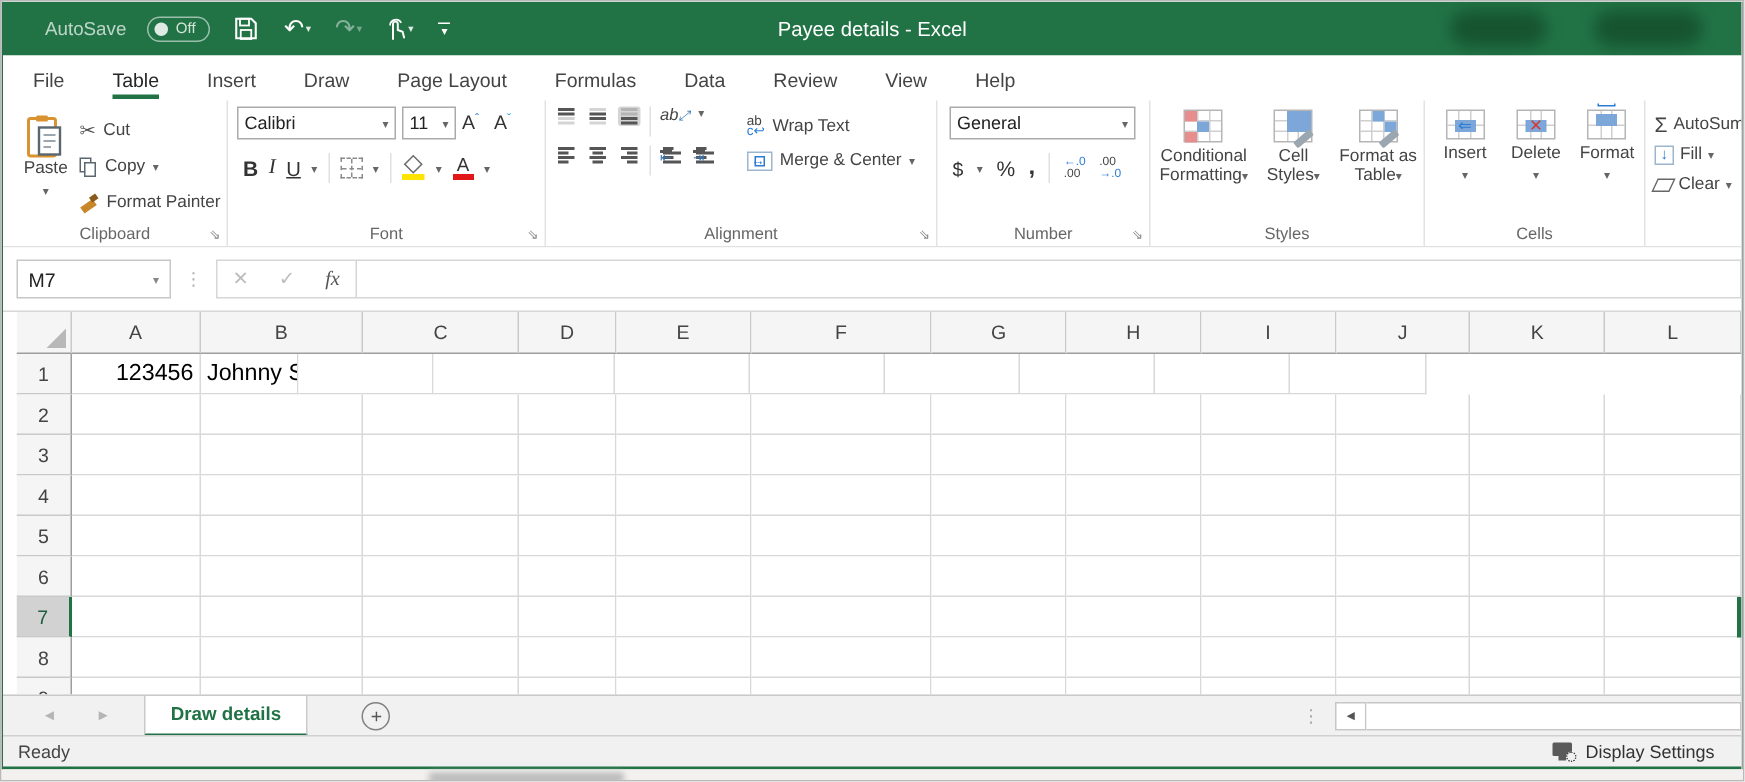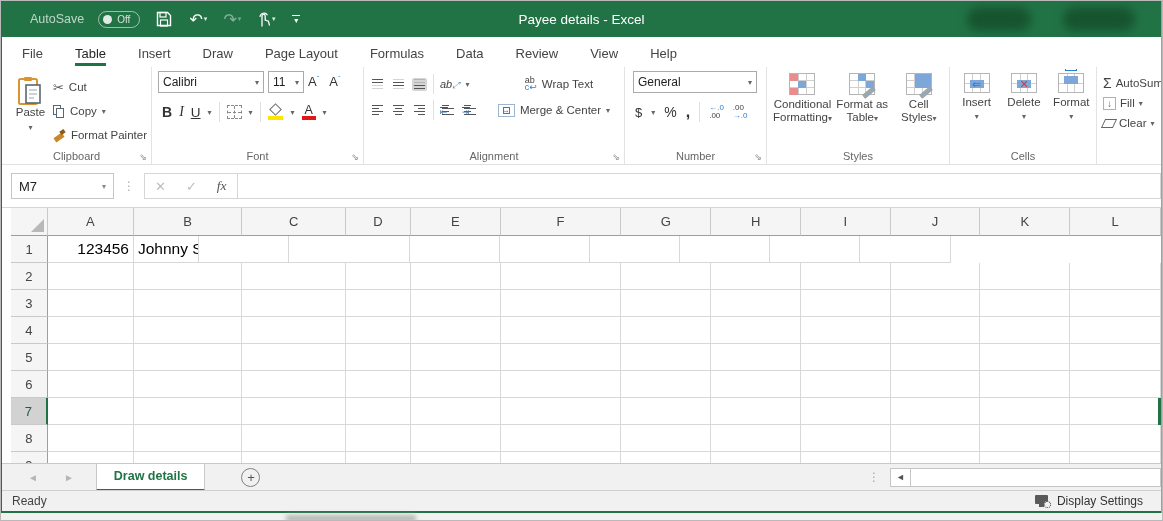--- a/index.html
+++ b/index.html
@@ -78,21 +78,21 @@
   .ico-borders::before { content:""; position:absolute; left:50%; top:0; bottom:0; border-left:1px dashed #8a8a8a; }
   .ico-borders::after { content:""; position:absolute; top:50%; left:0; right:0; border-top:1px dashed #8a8a8a; }
   .ico-fill { display:flex; flex-direction:column; align-items:center; width:16px; }
   .ico-fill .bucket { width:9px; height:9px; border:1.3px solid #6b6b6b; transform:rotate(45deg); margin-bottom:2px; background:#fff; }
   .ico-fill .bar { width:15px; height:4px; }
   .ico-fontcolor { display:flex; flex-direction:column; align-items:center; width:14px; font-size:12.5px; color:#333; line-height:12px; }
   .ico-fontcolor .bar { width:14px; height:4px; }
 
   
   .grp.alignment { width:261px; display:grid; grid-template-columns:auto auto; column-gap:10px; align-content:start; }
-  .al-row { display:flex; align-items:center; gap:6px; height:26px; }
+  .al-row { display:flex; align-items:flex-start; gap:6px; height:26px; }
   .lns { display:flex; flex-direction:column; width:15px; height:13px; justify-content:space-between; padding:1px 2px; }
   .lns span { height:1.5px; background:#555; display:block; }
   .lns.vt span:nth-child(3), .lns.vt span:nth-child(4) { opacity:.25; }
   .lns.vm span:nth-child(1), .lns.vm span:nth-child(4) { opacity:.25; }
   .lns.vb span:nth-child(1), .lns.vb span:nth-child(2) { opacity:.25; }
   .lns.hl span:nth-child(even) { width:60%; align-self:flex-start; }
   .lns.hc span:nth-child(even) { width:60%; align-self:center; }
   .lns.hr span:nth-child(even) { width:60%; align-self:flex-end; }
   .lns.box-active { background:#d5d5d5; border-radius:2px; }
   .ico-orient { font-size:11px; color:#444; font-style:italic; }
@@ -420,34 +420,34 @@
           <span class="mini-grid">
               <span class="cellr" style="left:0;top:0;"></span>
               <span class="cellb" style="left:8px;top:7px;"></span>
               <span class="cellr" style="left:0;top:14px;"></span>
             </span>
           <span>Conditional</span>
           <span><span>Formatting</span><span class="dd-solo">▾</span></span>
         </div>
         <div class="big-btn style-btn">
           <span class="mini-grid">
+              <span class="cellb" style="left:8px;top:0;width:16px;height:14px;"></span>
+              <span class="brush"></span>
+            </span>
+          <span>Cell</span>
+          <span><span>Styles</span><span class="dd-solo">▾</span></span>
+        </div>
+        <div class="big-btn style-btn">
+          <span class="mini-grid">
               <span class="cellb" style="left:8px;top:0;"></span>
               <span class="cellb" style="left:16px;top:7px;"></span>
               <span class="brush"></span>
             </span>
           <span>Format as</span>
           <span><span>Table</span><span class="dd-solo">▾</span></span>
-        </div>
-        <div class="big-btn style-btn">
-          <span class="mini-grid">
-              <span class="cellb" style="left:8px;top:0;width:16px;height:14px;"></span>
-              <span class="brush"></span>
-            </span>
-          <span>Cell</span>
-          <span><span>Styles</span><span class="dd-solo">▾</span></span>
         </div>
         <span class="grp-label">Styles</span>
       </div>
 
       <div class="grp cells">
         <div class="big-btn cells-btn">
           <span class="mini-grid2">
               <span class="band"></span>
               <span class="mark ins">⇐</span>
             </span>

